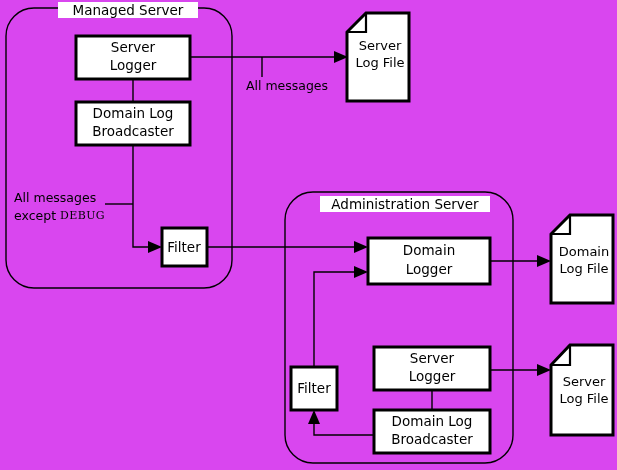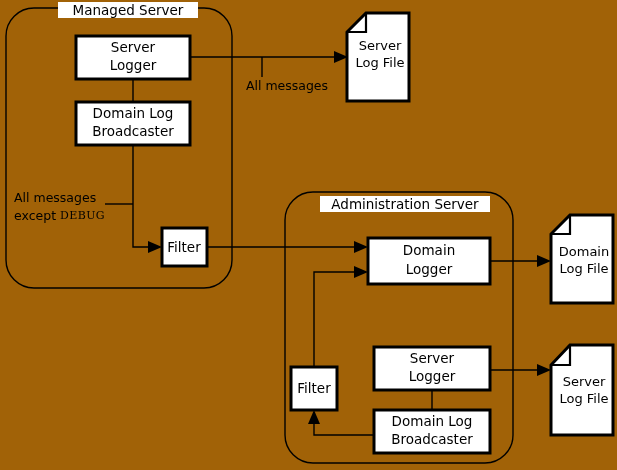--- a/index.html
+++ b/index.html
@@ -4,21 +4,21 @@
 <style>
   html, body {
     margin: 0;
     padding: 0;
     background: #ffffff;
   }
   #diagram-root {
     position: relative;
     width: 617px;
     height: 470px;
-    background: #a16207;
+    background: #d946ef;
     font-family: "DejaVu Sans", sans-serif;
     overflow: hidden;
   }
   svg.diagram-canvas {
     position: absolute;
     left: 0;
     top: 0;
     width: 617px;
     height: 470px;
   }

